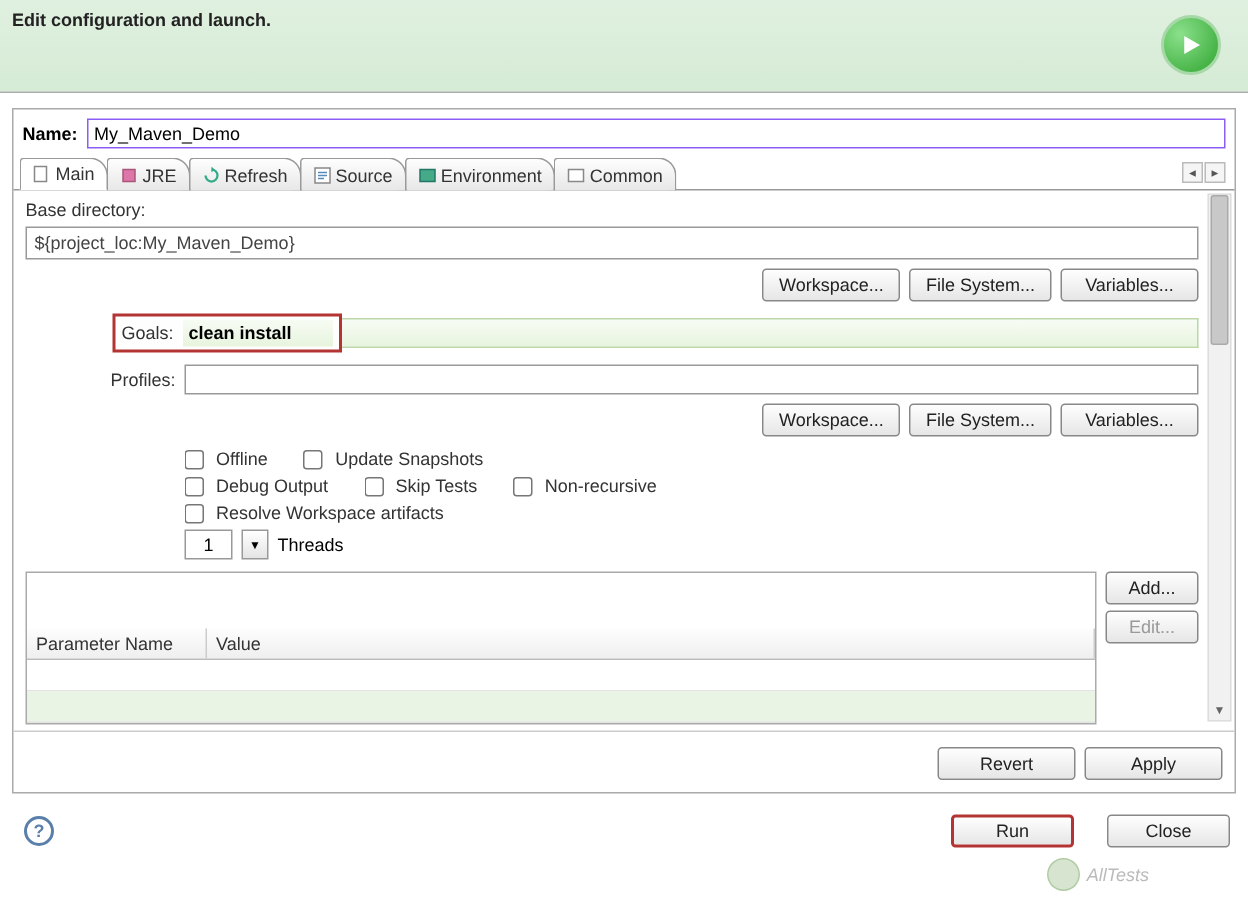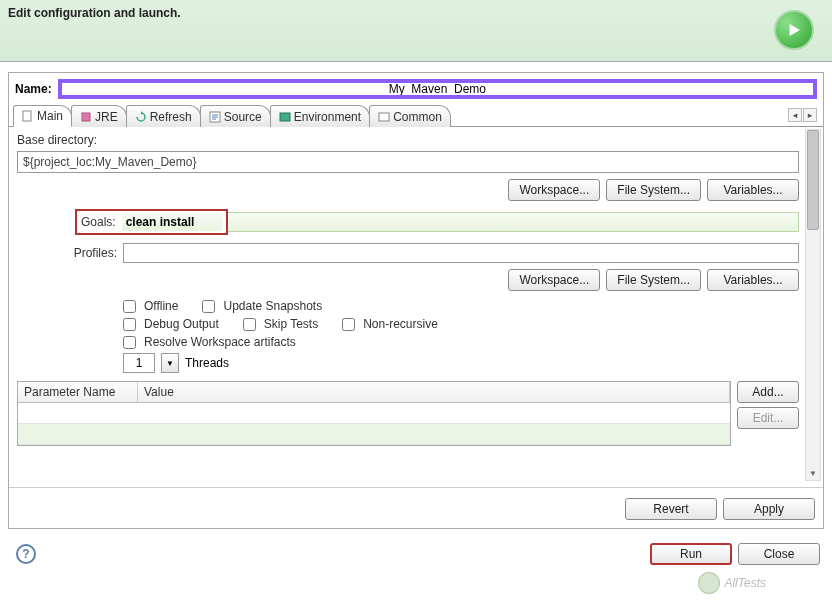--- a/index.html
+++ b/index.html
@@ -8,21 +8,21 @@
 .header-bar { height: 62px; background: linear-gradient(#e0f0e0, #d5ebd5); border-bottom: 1px solid #aaa; display: flex; align-items: flex-start; justify-content: space-between; padding: 6px 18px 0 8px; }
 .header-title { font-weight: bold; font-size: 12px; color: #222; }
 .run-big-icon { width: 40px; height: 40px; border-radius: 50%; background: radial-gradient(circle at 30% 30%, #8be08b, #2fa52f); border: 2px solid #a7d8a7; display: flex; align-items: center; justify-content: center; margin-top: 4px; }
 .run-big-icon svg { width: 18px; height: 18px; }
 
 .content { padding: 10px 8px 0 8px; }
 .panel { border: 1px solid #aaa; padding: 6px 0 0 0; }
 
 .name-row { display: flex; align-items: center; gap: 6px; padding: 0 6px 6px 6px; }
 .name-row label { color: #000000; font-weight: bold; }
-.name-row input { flex: 1; height: 20px; border: 4px solid #8b5cf6; padding: 0 4px; background: #fff; text-align: center; }
+.name-row input { flex: 1; height: 20px; border: 1px solid #8b5cf6; padding: 0 4px; background: #fff; }
 
 .tabs { display: flex; border-bottom: 1px solid #999; padding-left: 4px; padding-right: 20px; position: relative; }
 .tab { display: flex; align-items: center; gap: 3px; height: 22px; padding: 0 8px; border: 1px solid #999; border-bottom: none; margin-right: -1px; margin-bottom: -1px; background: linear-gradient(#fefefe,#e7e7e7); border-radius: 3px 12px 0 0; color: #333; cursor: pointer; }
 .tab.active { background: #fff; position: relative; z-index: 1; border-bottom: 1px solid #fff; }
 .tab-icon { width: 12px; height: 12px; display: inline-block; }
 .tabs-scroll { position: absolute; right: 6px; top: 3px; display: flex; gap: 1px; }
 .tabs-scroll span { width: 14px; height: 14px; border: 1px solid #bbb; background: #f5f5f5; display: flex; align-items: center; justify-content: center; font-size: 9px; color: #555; cursor: pointer; }
 
 .tab-body { position: relative; padding: 6px 24px 6px 8px; height: 356px; }
 .scrollbar-y { position: absolute; right: 2px; top: 2px; bottom: 2px; width: 16px; background: #f1f1f1; border: 1px solid #ddd; }
@@ -51,34 +51,34 @@
 .check-line { display: flex; gap: 24px; margin-bottom: 4px; }
 .check { display: flex; align-items: center; gap: 8px; color: #333; }
 .check input { width: 13px; height: 13px; }
 
 .threads-row { display: flex; align-items: center; gap: 6px; margin-left: 106px; margin-top: 4px; }
 .threads-row input { width: 32px; height: 20px; border: 1px solid #999; text-align: center; }
 .threads-row .sel { width: 18px; height: 20px; border: 1px solid #999; background: linear-gradient(#fff,#e4e4e4); display: flex; align-items: center; justify-content: center; font-size: 8px; cursor: pointer; }
 
 .param-area { display: flex; gap: 6px; margin-top: 8px; }
 .param-table { flex: 1; border: 1px solid #aaa; }
-.param-table .hdr { display: flex; background: linear-gradient(#fdfdfd,#efefef); border-bottom: 1px solid #bbb; }
+.param-table .hdr { display: flex; background: linear-gradient(#fdfdfd,#efefef); border-bottom: 1px solid #bbb; margin-top: 37px; }
 .param-table .hdr div { padding: 3px 6px; color: #333; border-right: 1px solid #ccc; }
 .param-table .col-name { width: 120px; }
 .param-table .col-value { flex: 1; }
 .param-table .rows { height: 42px; overflow: hidden; }
 .param-table .row { height: 21px; border-bottom: 1px solid #e3e3e3; }
 .param-table .row.alt { background: #e9f4e4; }
 .param-btns { display: flex; flex-direction: column; gap: 4px; }
 .param-btns .btn { min-width: 62px; }
 
 .bottom-row { display: flex; justify-content: flex-end; gap: 6px; padding: 10px 8px 0 8px; border-top: 1px solid #ccc; margin-top: 4px; align-items: center; }
 .footer { display: flex; justify-content: space-between; align-items: center; padding: 14px 12px 10px 16px; }
 .help-icon { width: 20px; height: 20px; border: 2px solid #5a7faa; border-radius: 50%; display: flex; align-items: center; justify-content: center; color: #5a7faa; font-weight: bold; cursor: pointer; }
-.footer-btns { display: flex; gap: 6px; }
+.footer-btns { display: flex; gap: 22px; }
 .footer-btns .btn { min-width: 82px; }
 .run-btn { border: 2px solid #b43434; }
 
 .watermark { position: absolute; right: 66px; bottom: 22px; color: rgba(120,120,120,0.5); font-size: 14px; font-style: italic; pointer-events: none; display: flex; align-items: center; gap: 4px; }
 .watermark-icon { width: 22px; height: 22px; border-radius: 50%; background: rgba(140,180,120,0.35); border: 1px solid rgba(140,180,120,0.5); }
 </style>
 </head>
 <body>
 
 <div class="header-bar">

